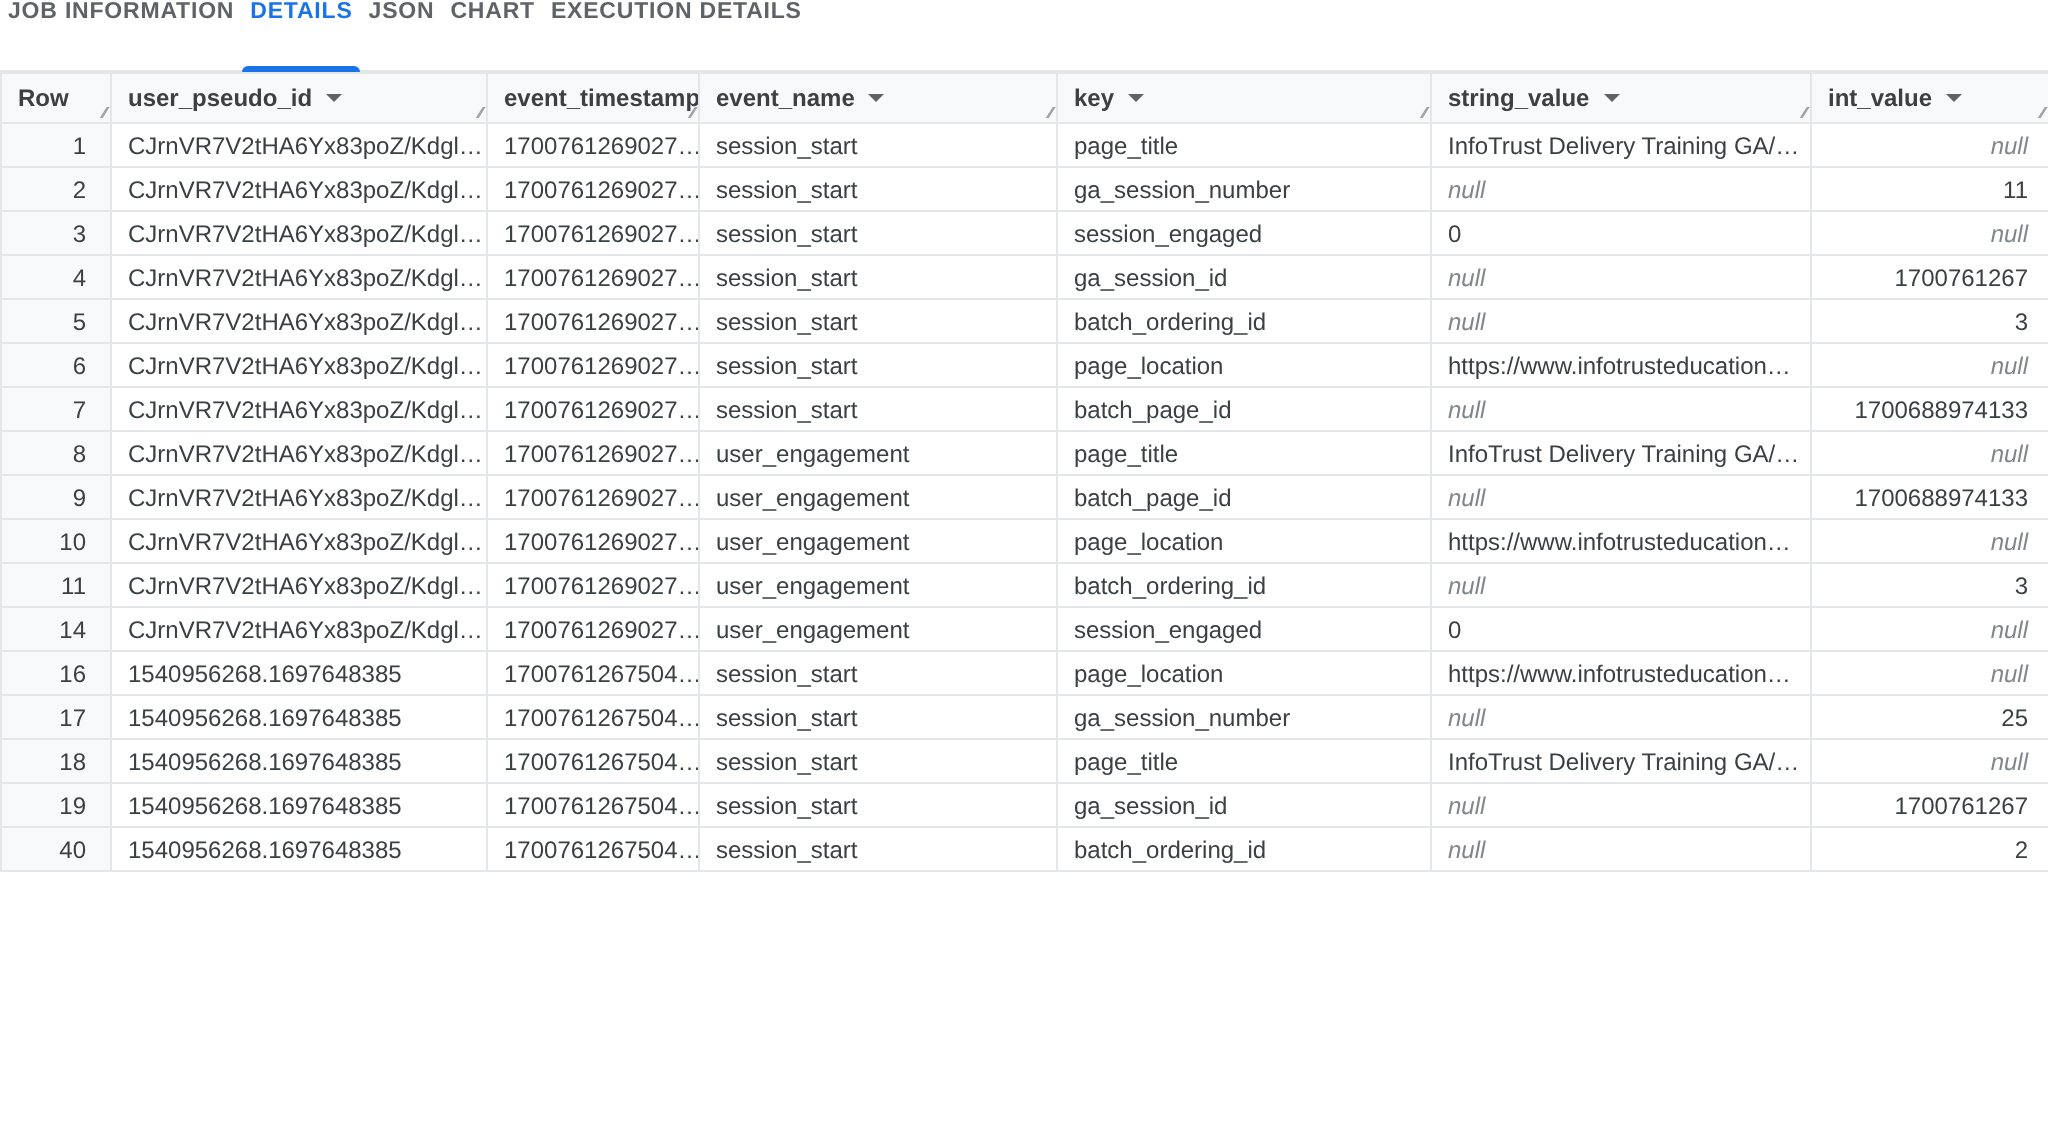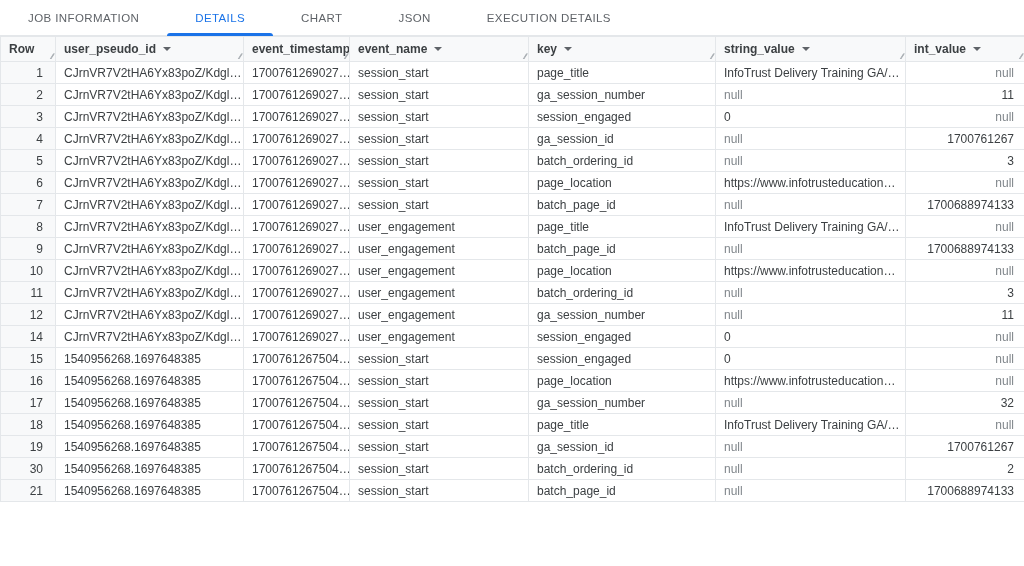--- a/index.html
+++ b/index.html
@@ -15,22 +15,22 @@
   body{
     width:1024px;height:566px;overflow:hidden;background:#fff;
     font-family:"Liberation Sans", sans-serif;
   }
   
   .tabbar{
     display:flex;align-items:stretch;height:36px;background:#fff;
     border-bottom:1px solid var(--border);
   }
   .tab{
-    position:relative;display:flex;align-items:center;
-    padding:0 28px;font-size:11.5px;font-weight:normal;letter-spacing:.4px;
+    position:relative;display:flex;align-items:flex-start;
+    padding:0 4px;font-size:11.5px;font-weight:bold;letter-spacing:.4px;
     color:var(--tab-inactive);cursor:pointer;user-select:none;white-space:nowrap;
   }
   .tab.active{color:var(--accent);}
   .tab.active::after{
     content:"";position:absolute;left:0;right:0;bottom:-1px;height:3px;
     background:var(--accent);border-radius:3px 3px 0 0;
   }
   
   .tablewrap{height:530px;overflow:hidden;}
   table{border-collapse:collapse;table-layout:fixed;width:1024px;}
@@ -54,38 +54,38 @@
     color:#9aa0a6;letter-spacing:-2px;cursor:col-resize;
   }
   td{
     height:22px;padding:0 8px;font-size:12px;color:var(--cell-text);
     background:#fff;
   }
   td.rownum{
     background:var(--header-bg);text-align:right;padding-right:12px;
   }
   td.align-right{text-align:right;padding-right:10px;}
-  .nullval{color:var(--null-color);}
+  .nullval{font-style:italic;color:var(--null-color);}
 </style>
 </head>
 <body>
 
 <div class="app">
   <div class="tabbar">
       <div class="tab">
         <span>JOB INFORMATION</span>
       </div>
       <div class="tab active">
         <span>DETAILS</span>
       </div>
       <div class="tab">
+        <span>JSON</span>
+      </div>
+      <div class="tab">
         <span>CHART</span>
-      </div>
-      <div class="tab">
-        <span>JSON</span>
       </div>
       <div class="tab">
         <span>EXECUTION DETAILS</span>
       </div>
     </div>
   <div class="tablewrap">
     <table>
       <colgroup>
           <col style="width: 55px;">
           <col style="width: 188px;">
@@ -240,96 +240,69 @@
           <tr>
             <td class="rownum"><span>11</span></td>
             <td><span>CJrnVR7V2tHA6Yx83poZ/Kdgl…</span></td>
             <td><span>1700761269027…</span></td>
             <td><span>user_engagement</span></td>
             <td><span>batch_ordering_id</span></td>
             <td><span class="nullval">null</span></td>
             <td class="align-right"><span>3</span></td>
           </tr>
           <tr>
-            <td class="rownum"><span>12</span></td>
-            <td><span>CJrnVR7V2tHA6Yx83poZ/Kdgl…</span></td>
-            <td><span>1700761269027…</span></td>
-            <td><span>user_engagement</span></td>
-            <td><span>ga_session_number</span></td>
-            <td><span class="nullval">null</span></td>
-            <td class="align-right"><span>11</span></td>
-          </tr>
-          <tr>
             <td class="rownum"><span>14</span></td>
             <td><span>CJrnVR7V2tHA6Yx83poZ/Kdgl…</span></td>
             <td><span>1700761269027…</span></td>
             <td><span>user_engagement</span></td>
             <td><span>session_engaged</span></td>
             <td><span>0</span></td>
             <td class="align-right"><span class="nullval">null</span></td>
           </tr>
           <tr>
-            <td class="rownum"><span>15</span></td>
-            <td><span>1540956268.1697648385</span></td>
-            <td><span>1700761267504…</span></td>
-            <td><span>session_start</span></td>
-            <td><span>session_engaged</span></td>
-            <td><span>0</span></td>
-            <td class="align-right"><span class="nullval">null</span></td>
-          </tr>
-          <tr>
             <td class="rownum"><span>16</span></td>
             <td><span>1540956268.1697648385</span></td>
             <td><span>1700761267504…</span></td>
             <td><span>session_start</span></td>
             <td><span>page_location</span></td>
             <td><span>https://www.infotrusteducation…</span></td>
             <td class="align-right"><span class="nullval">null</span></td>
           </tr>
           <tr>
             <td class="rownum"><span>17</span></td>
             <td><span>1540956268.1697648385</span></td>
             <td><span>1700761267504…</span></td>
             <td><span>session_start</span></td>
             <td><span>ga_session_number</span></td>
             <td><span class="nullval">null</span></td>
-            <td class="align-right"><span>32</span></td>
+            <td class="align-right"><span>25</span></td>
           </tr>
           <tr>
             <td class="rownum"><span>18</span></td>
             <td><span>1540956268.1697648385</span></td>
             <td><span>1700761267504…</span></td>
             <td><span>session_start</span></td>
             <td><span>page_title</span></td>
             <td><span>InfoTrust Delivery Training GA/…</span></td>
             <td class="align-right"><span class="nullval">null</span></td>
           </tr>
           <tr>
             <td class="rownum"><span>19</span></td>
             <td><span>1540956268.1697648385</span></td>
             <td><span>1700761267504…</span></td>
             <td><span>session_start</span></td>
             <td><span>ga_session_id</span></td>
             <td><span class="nullval">null</span></td>
             <td class="align-right"><span>1700761267</span></td>
           </tr>
           <tr>
-            <td class="rownum"><span>30</span></td>
+            <td class="rownum"><span>40</span></td>
             <td><span>1540956268.1697648385</span></td>
             <td><span>1700761267504…</span></td>
             <td><span>session_start</span></td>
             <td><span>batch_ordering_id</span></td>
             <td><span class="nullval">null</span></td>
             <td class="align-right"><span>2</span></td>
-          </tr>
-          <tr>
-            <td class="rownum"><span>21</span></td>
-            <td><span>1540956268.1697648385</span></td>
-            <td><span>1700761267504…</span></td>
-            <td><span>session_start</span></td>
-            <td><span>batch_page_id</span></td>
-            <td><span class="nullval">null</span></td>
-            <td class="align-right"><span>1700688974133</span></td>
           </tr>
         </tbody>
     </table>
   </div>
 </div>
 
 </body></html>

